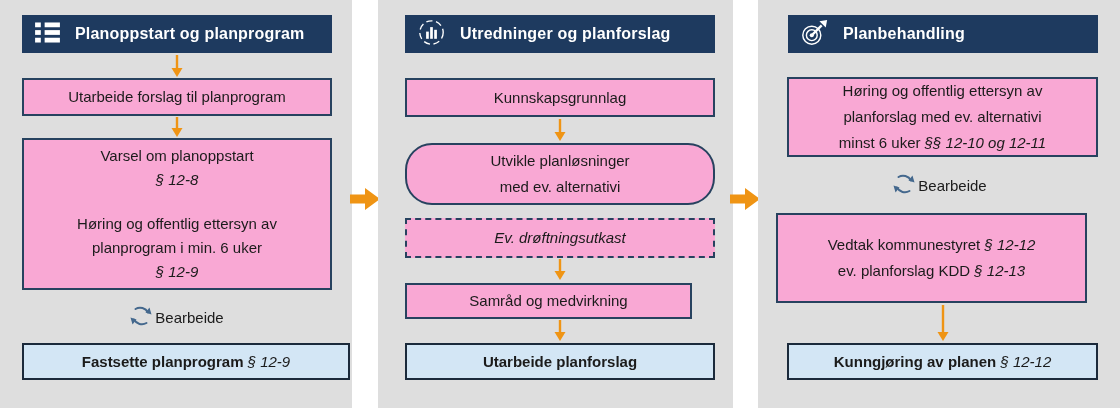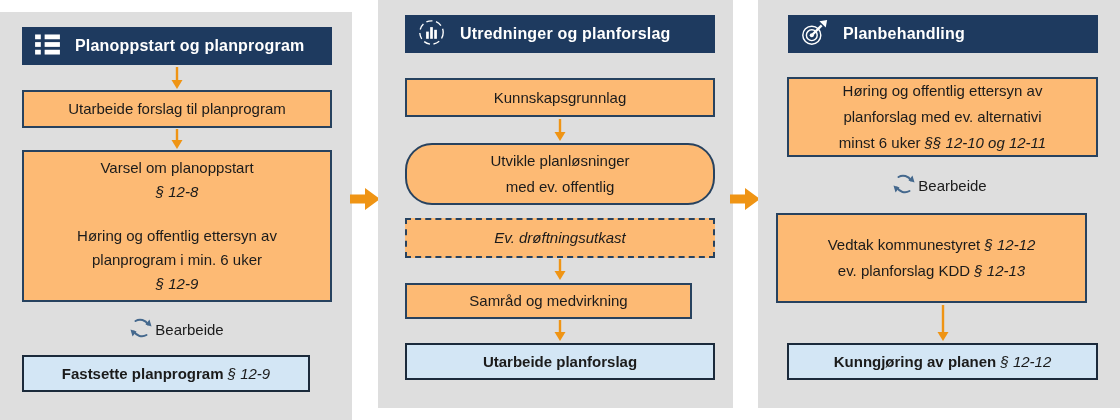--- a/index.html
+++ b/index.html
@@ -2,33 +2,33 @@
 <html><head>
 <meta charset="utf-8">
 <style>
   html,body{margin:0;padding:0;}
   body{
     width:1120px;height:420px;position:relative;background:#ffffff;
     font-family:"Liberation Sans", sans-serif;color:#1b1b1b;
     -webkit-font-smoothing:antialiased;
   }
   .col{position:absolute;top:0;height:408px;background:#dedede;}
-  #col1{left:0;width:352px;margin-top:12px;}
+  #col1{left:0;width:352px;}
   #col2{left:378px;width:355px;}
   #col3{left:758px;width:362px;}
 
   .hdr{
     position:absolute;height:38px;background:#1e3a5f;
     display:flex;align-items:center;gap:15px;box-sizing:border-box;
     padding-left:13px;
   }
   .hdr-label{color:#ffffff;font-weight:bold;font-size:16px;letter-spacing:.2px;}
 
   .bx{
-    position:absolute;background:#fdba74;border:2px solid #27425f;
+    position:absolute;background:#f9a8d4;border:2px solid #27425f;
     box-sizing:border-box;display:flex;flex-direction:column;
     justify-content:center;align-items:center;text-align:center;
     font-size:15px;line-height:24px;color:#1b1b1b;
   }
   .bx .line{display:block;}
   .ref{font-style:italic;font-weight:normal;}
   .dashed{border:2px dashed #27425f;font-style:italic;}
   .final{background:#d3e6f5;border:2px solid #1b2a3b;font-weight:bold;}
   .gap20{height:20px;}
 
@@ -96,21 +96,21 @@
         </g>
         <g fill="#44688d">
           <polygon points="17.5,9.5 23.5,11.5 21.5,4.5"></polygon>
           <polygon points="8.5,16.5 2.5,14.5 4.5,21.5"></polygon>
         </g>
       </svg>
     </span>
     <span>Bearbeide</span>
   </div>
 
-  <div class="bx final" style="left:22px;top:343px;width:288px;height:37px;">
+  <div class="bx final" style="left:22px;top:343px;width:328px;height:37px;">
     <span class="line"><span>Fastsette planprogram</span> <span class="ref">§ 12-9</span></span>
   </div>
 </div>
 
 <span class="arr" style="left:350px;top:188px;">
   <svg width="30" height="22">
       <polygon points="0,6.5 15,6.5 15,0 30,11 15,22 15,15.5 0,15.5" fill="#ef9414"></polygon>
     </svg>
 </span>
 
@@ -134,21 +134,21 @@
 
   <span class="arr" style="left:174px;top:119px;">
     <svg width="16" height="23">
         <line x1="8" y1="0" x2="8" y2="14" stroke="#ef9414" stroke-width="2.4"></line>
         <polygon points="2.5,13 13.5,13 8,22" fill="#ef9414"></polygon>
       </svg>
   </span>
 
   <div class="bx lh26" style="left:27px;top:143px;width:310px;height:62px;border-radius:27px;">
     <span class="line">Utvikle planløsninger</span>
-    <span class="line">med ev. offentlig</span>
+    <span class="line">med ev. alternativi</span>
   </div>
 
   <div class="bx dashed" style="left:27px;top:218px;width:310px;height:40px;">
     <span class="line">Ev. drøftningsutkast</span>
   </div>
 
   <span class="arr" style="left:174px;top:259px;">
     <svg width="16" height="22">
         <line x1="8" y1="0" x2="8" y2="13" stroke="#ef9414" stroke-width="2.4"></line>
         <polygon points="2.5,12 13.5,12 8,21" fill="#ef9414"></polygon>

